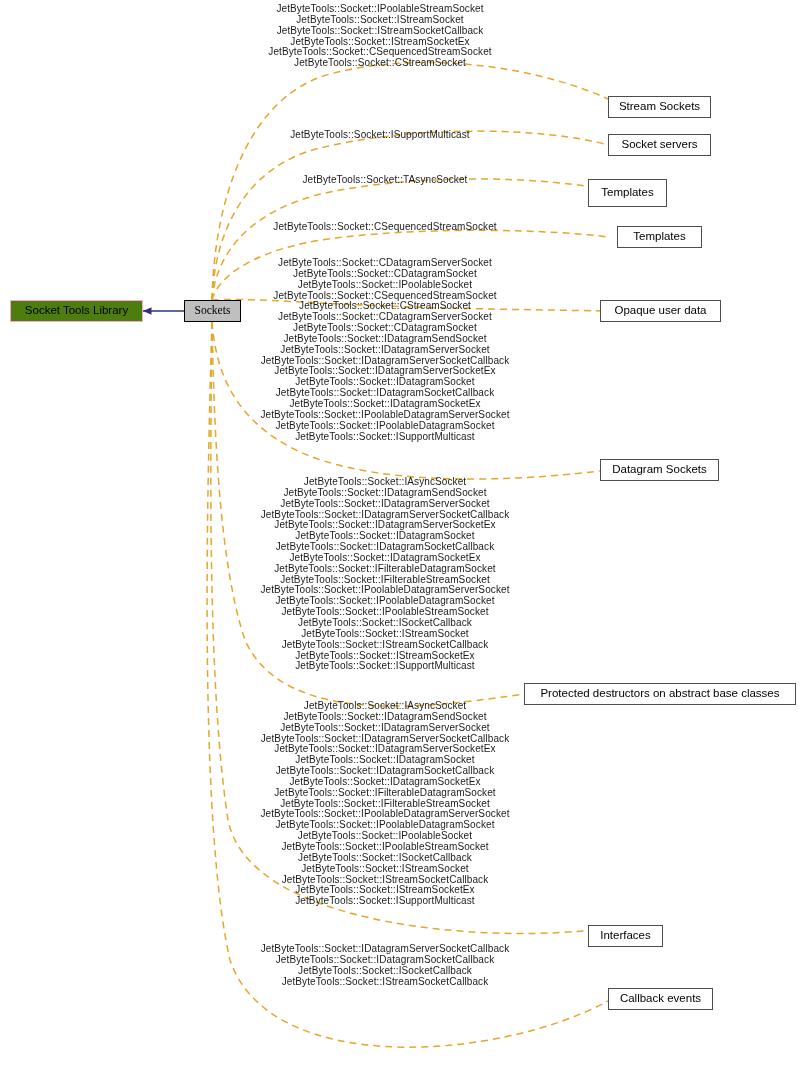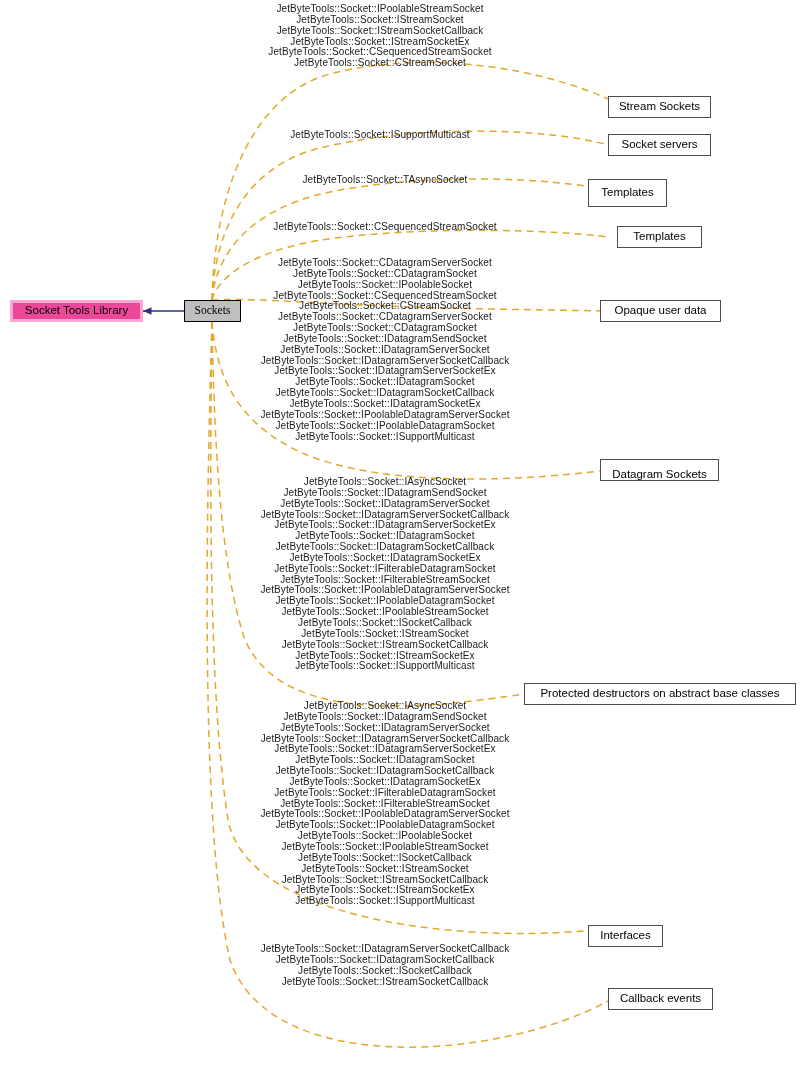--- a/index.html
+++ b/index.html
@@ -17,22 +17,22 @@
     background:#ffffff;
     border:1px solid #4d4d4d;
     color:#000000;
     font-size:11.5px;
     line-height:1;
     display:flex;align-items:center;justify-content:center;
     white-space:nowrap;
     padding:0 8px;
   }
   .node.root{
-    background:#ec4899;
-    border:3px solid #f9a8d4;
+    background:#4d7c0f;
+    border:1px solid #f9a8d4;
     align-items:center;
   }
   .node.current{
     background:#bfbfbf;
     border:1px solid #000000;
     font-family:Liberation Serif, serif;
   }
 
   
   .edge-label{
@@ -94,21 +94,21 @@
   </div>
 
   <div class="node" style="left:617px;top:226px;width:85px;height:22px;">
     <span>Templates</span>
   </div>
 
   <div class="node" style="left:600px;top:300px;width:121px;height:22px;">
     <span>Opaque user data</span>
   </div>
 
-  <div class="node" style="left:600px;top:459px;width:119px;height:22px;align-items:flex-end;">
+  <div class="node" style="left:600px;top:459px;width:119px;height:22px;">
     <span>Datagram Sockets</span>
   </div>
 
   <div class="node" style="left:524px;top:683px;width:272px;height:22px;">
     <span>Protected destructors on abstract base classes</span>
   </div>
 
   <div class="node" style="left:588px;top:917px;width:75px;height:22px;margin-top:8px;">
     <span>Interfaces</span>
   </div>

